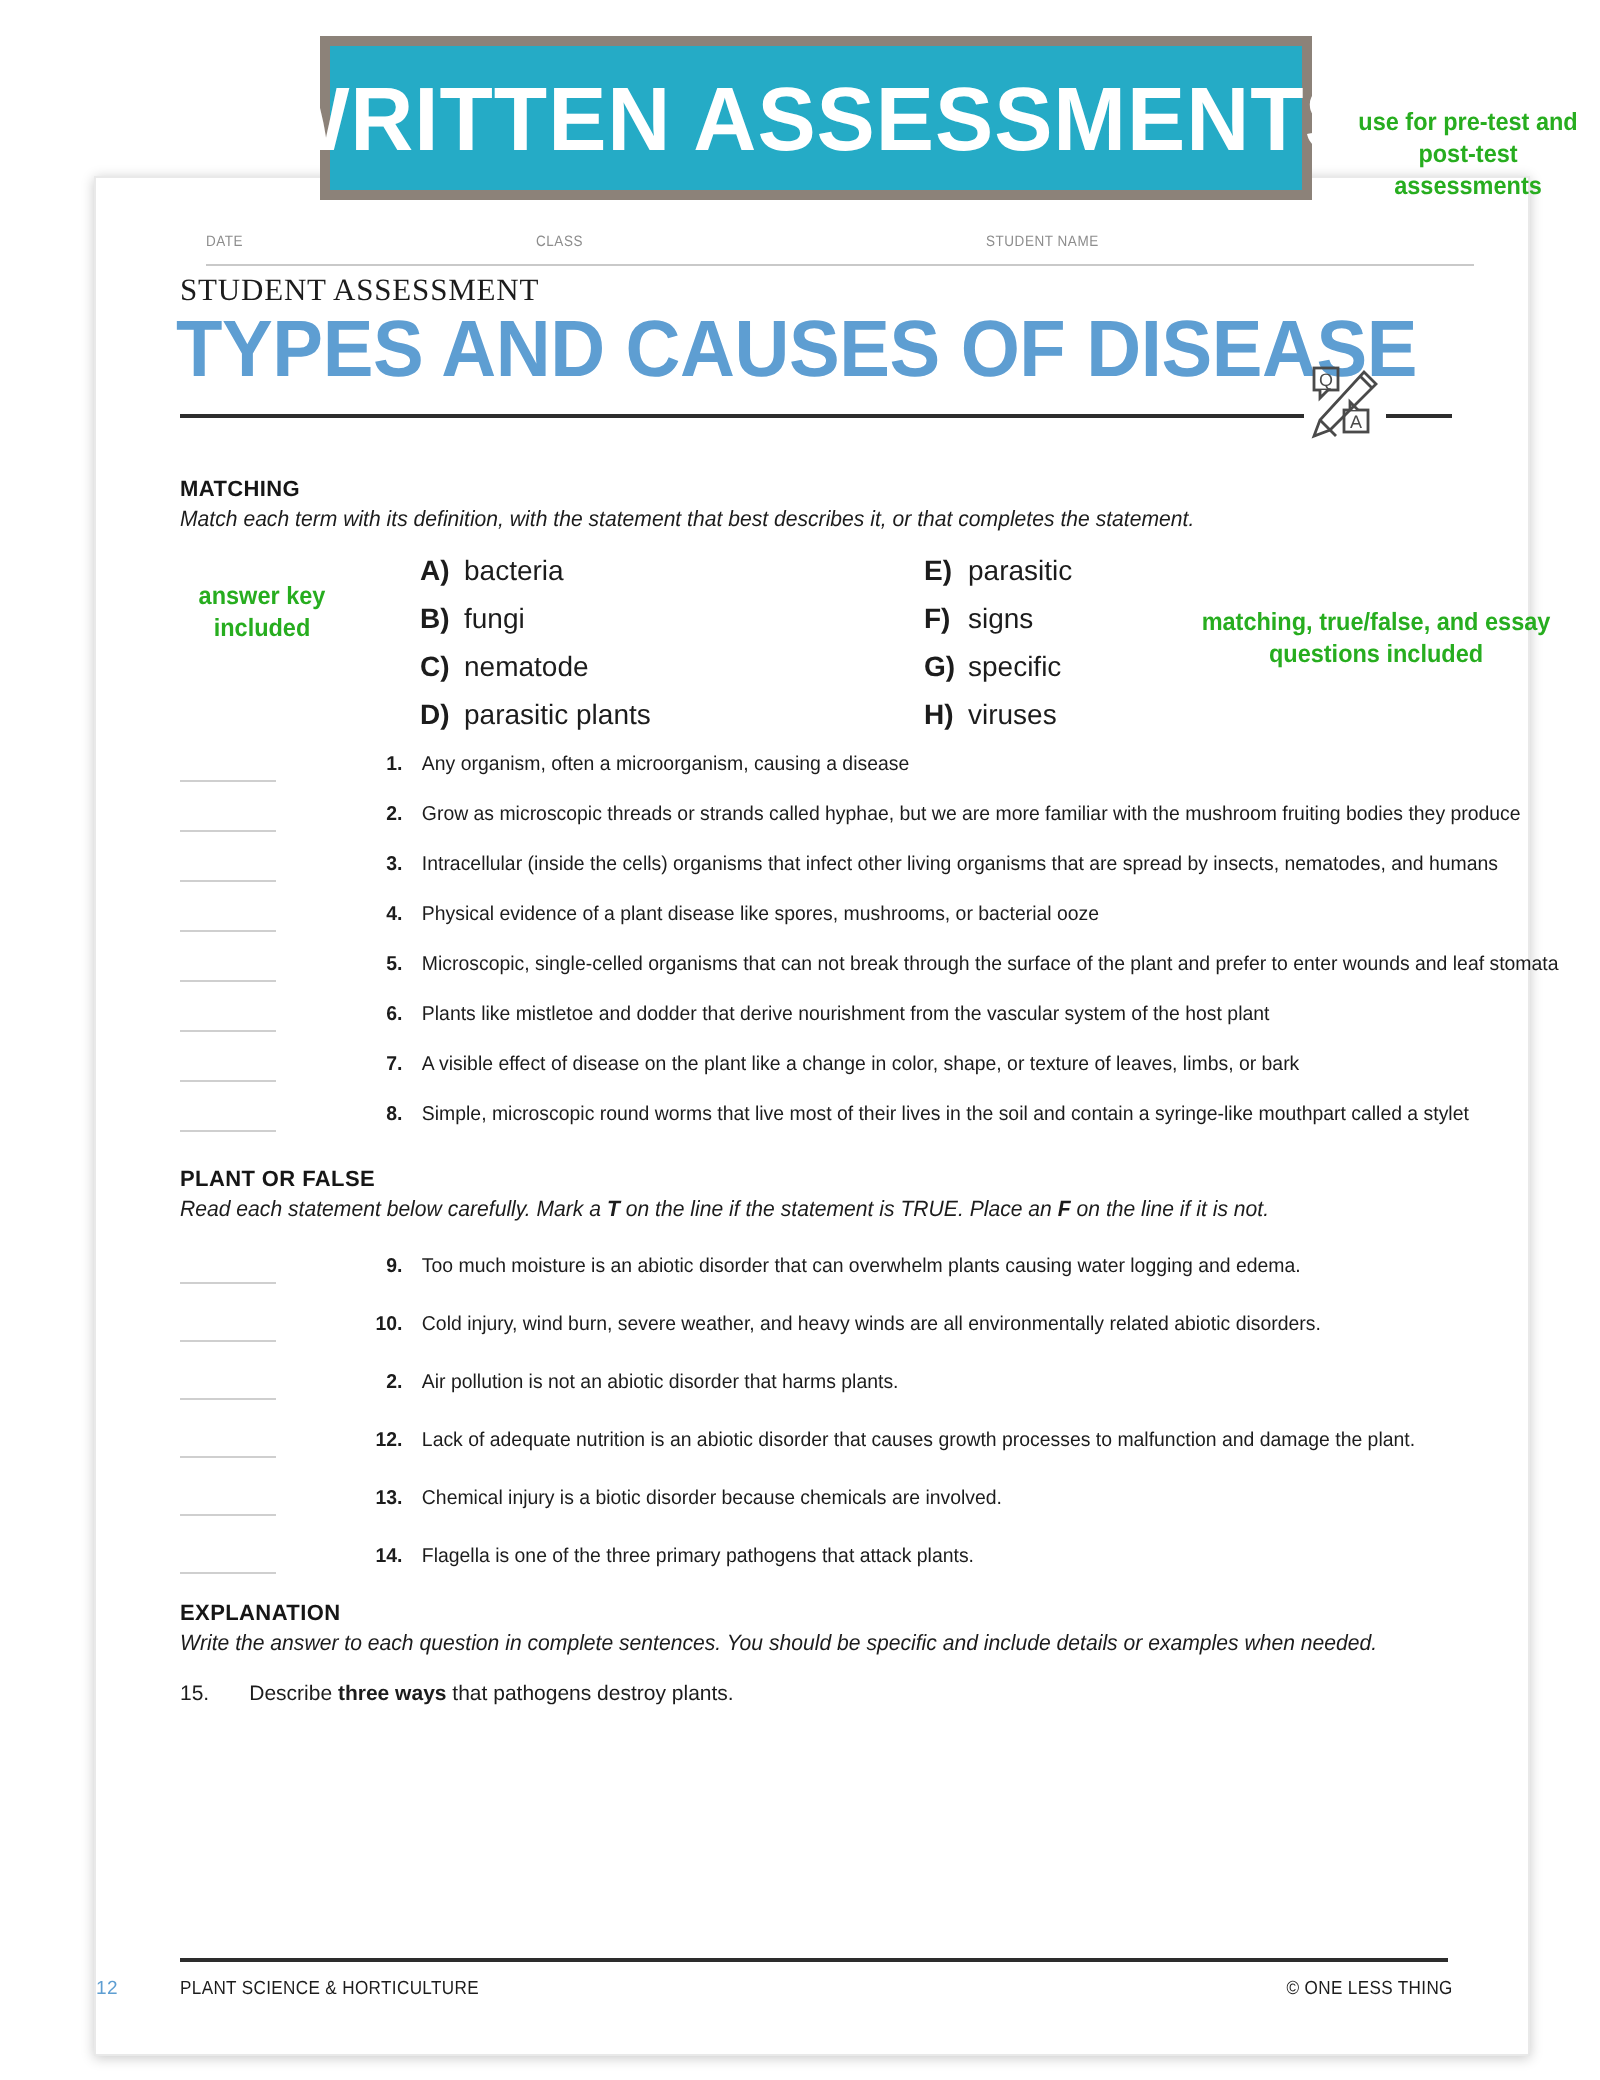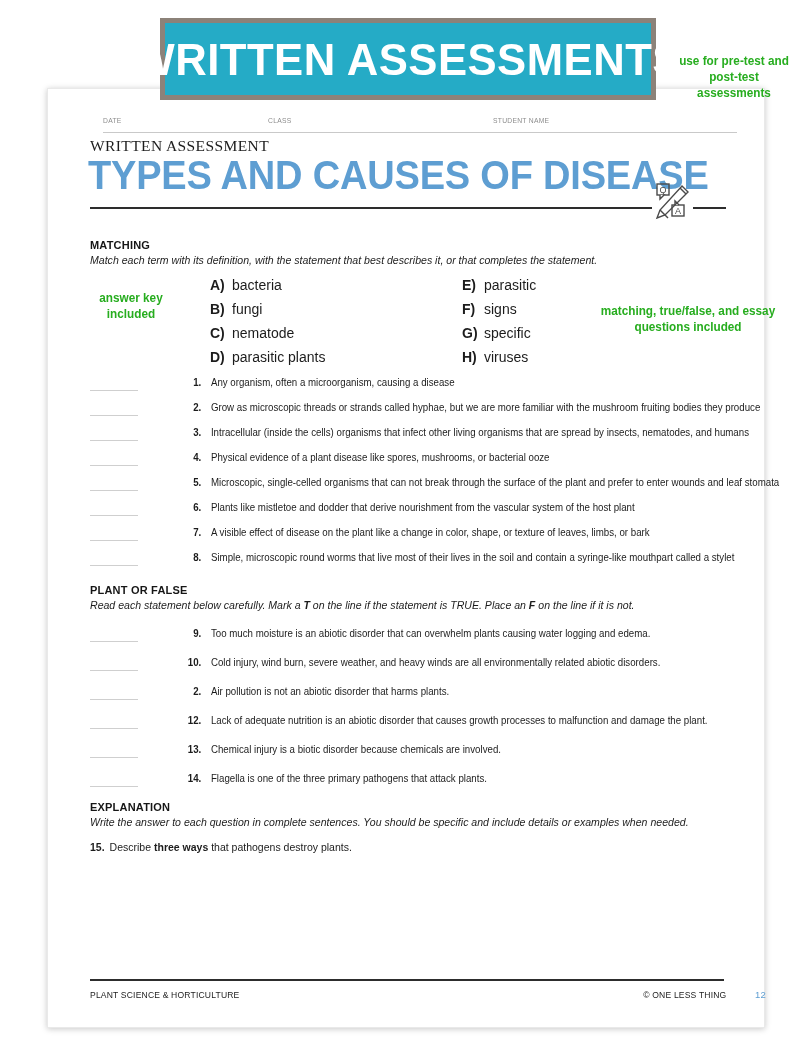--- a/index.html
+++ b/index.html
@@ -215,21 +215,21 @@
   }
 
   
   .exp-item {
     position: absolute;
     left: 42px;
     font-size: 10.5px;
     color: #1c1c1c;
     white-space: nowrap;
   }
-  .exp-item .num { font-weight: bold; margin-right: 5px; }
+  .exp-item .num { font-weight: normal; margin-right: 20px; }
   .exp-item b { font-weight: bold; }
 
   
   .footer-rule {
     position: absolute;
     left: 42px;
     top: 890px;
     width: 634px;
     height: 2px;
     background: #2d2d2d;
@@ -239,39 +239,39 @@
     top: 900px;
     font-size: 9.5px;
     color: #1c1c1c;
     letter-spacing: 0.2px;
     transform: scaleX(0.9);
     white-space: nowrap;
   }
   .footer-left  { left: 42px;  transform-origin: left top; }
   .footer-right { right: 40px; transform-origin: right top; }
   .footer-page {
-    left: 0; width: 718px; text-align: right;
+    left: 0; width: 718px; text-align: left;
     color: #5e9ed2; font-weight: normal; transform: none;
   }
 </style>
 </head>
 <body>
 
 <div id="stage">
 
   <div class="page-sheet">
     <div class="page-inner">
 
       <div class="field-row">
         <span class="field-label fl-date">DATE</span>
         <span class="field-label fl-class">CLASS</span>
         <span class="field-label fl-student">STUDENT NAME</span>
       </div>
 
-      <div class="assessment-kicker">WRITTEN ASSESSMENT</div>
+      <div class="assessment-kicker">STUDENT ASSESSMENT</div>
       <div class="doc-title">TYPES AND CAUSES OF DISEASE</div>
 
       <div class="title-rule"></div>
       <div class="title-rule-right"></div>
 
       <svg class="qa-icon" viewBox="0 0 42 42">
         <g fill="none" stroke="#4a4a4a" stroke-width="1.4">
           <rect x="6" y="3" width="12" height="11"></rect>
           <path d="M9 14 L9 18 L13 14" fill="#ffffff"></path>
           <rect x="21" y="24" width="12" height="11"></rect>

